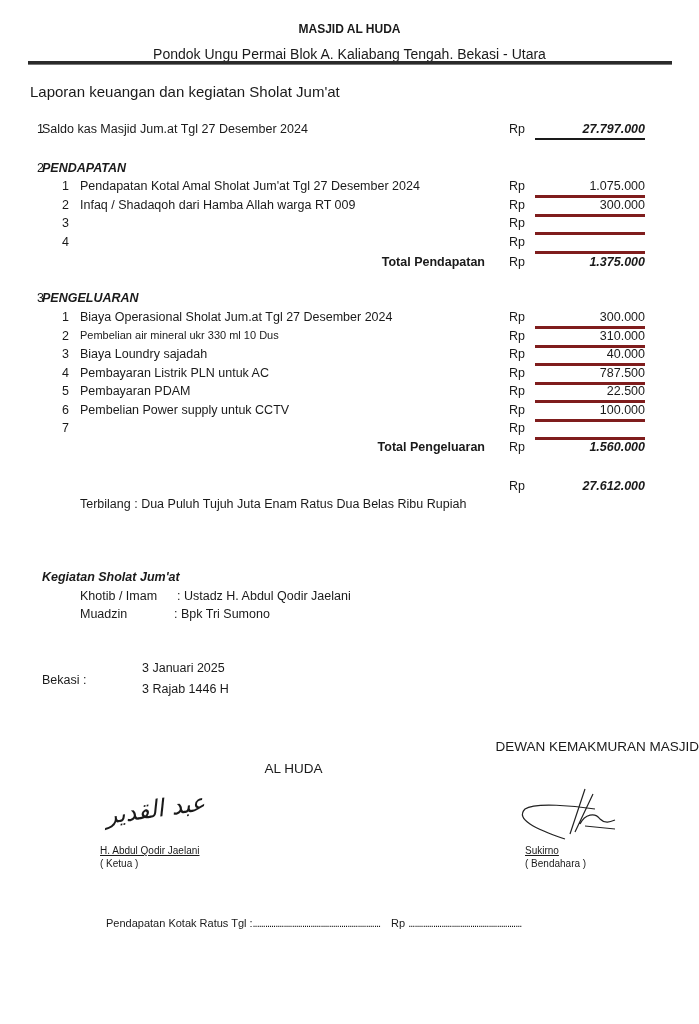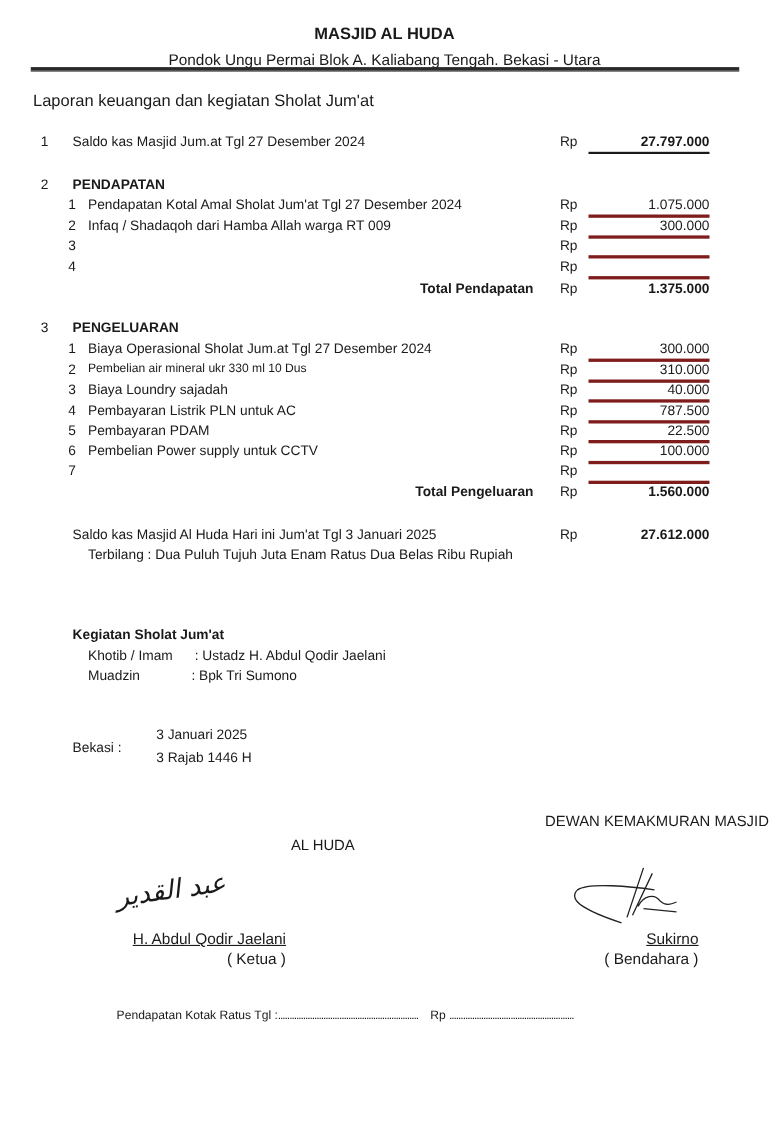--- a/index.html
+++ b/index.html
@@ -1,37 +1,37 @@
 <!DOCTYPE html>
 <html><head>
   <meta charset="utf-8">
   <style>
     html, body { margin: 0; padding: 0; background: #ffffff; }
     body {
       width: 699px; height: 1024px; position: relative; overflow: hidden;
       font-family: "Liberation Sans", sans-serif; color: #1a1a1a;
     }
     .abs { position: absolute; white-space: nowrap; }
-    .title { top: 22px; left: 0; width: 699px; text-align: center; font-weight: bold; font-size: 15px; }
+    .title { top: 22px; left: 0; width: 699px; text-align: center; font-weight: bold; font-size: 12px; }
     .address { top: 46px; left: 0; width: 699px; text-align: center; font-size: 14px; }
     .rule { position: absolute; left: 28px; width: 644px; top: 61px; height: 3px; background: #2a2a2a; border-bottom: 1px solid #777; }
     .report-title { top: 83px; left: 30px; font-size: 15px; }
     .row { position: absolute; left: 0; width: 699px; height: 18px; font-size: 12.5px; }
     .row .num { position: absolute; left: 37px; }
     .row .subnum { position: absolute; left: 62px; }
-    .row .label { position: absolute; left: 66px; }
+    .row .label { position: absolute; left: 42px; }
     .row .sublabel { position: absolute; left: 80px; }
     .row .total-label { position: absolute; right: 214px; font-weight: bold; }
     .row .rp { position: absolute; left: 509px; }
     .row .amt { position: absolute; left: 535px; width: 110px; text-align: right; }
     .row .amt.line { border-bottom: 3px solid #7f1d1d; height: 16px; }
     .row .amt.thick { border-bottom: 2px solid #1a1a1a; }
-    .bold { font-weight: bold; }
+    .bold { font-weight: bold; font-style: italic; }
     .small { font-size: 11px; }
-    .sign-wrap { position: absolute; font-size: 14px; text-align: right; }
+    .sign-wrap { position: absolute; font-size: 10px; text-align: left; }
     .sig { position: absolute; }
     .dots { letter-spacing: -1px; }
   </style>
 </head>
 <body>
 
 <div class="abs title">MASJID AL HUDA</div>
 <div class="abs address">Pondok Ungu Permai Blok A. Kaliabang Tengah. Bekasi - Utara</div>
 <div class="rule"></div>
 
@@ -128,21 +128,20 @@
       <span class="amt line"></span>
     </div>
   </div>
 <div class="row" style="top:440px">
   <span class="total-label">Total Pengeluaran</span>
   <span class="rp">Rp</span>
   <span class="amt bold">1.560.000</span>
 </div>
 
 <div class="row" style="top:479px">
-  <span class="label">Saldo kas Masjid Al Huda Hari ini Jum'at Tgl 3 Januari 2025</span>
   <span class="rp">Rp</span>
   <span class="amt bold">27.612.000</span>
 </div>
 <div class="row" style="top:497px">
   <span class="sublabel">Terbilang : Dua Puluh Tujuh Juta Enam Ratus Dua Belas  Ribu Rupiah</span>
 </div>
 
 <div class="row" style="top:570px">
   <span class="label bold">Kegiatan Sholat Jum'at</span>
 </div>

